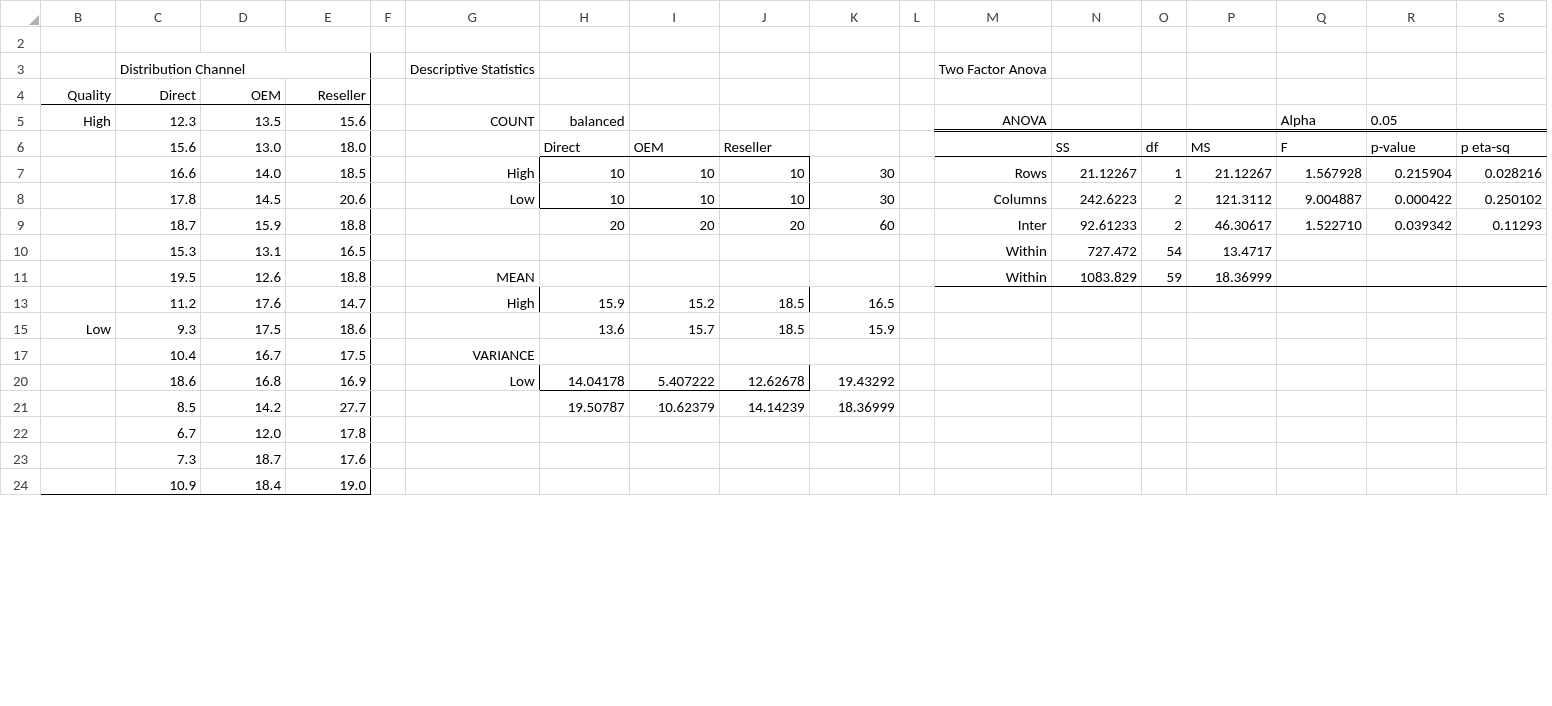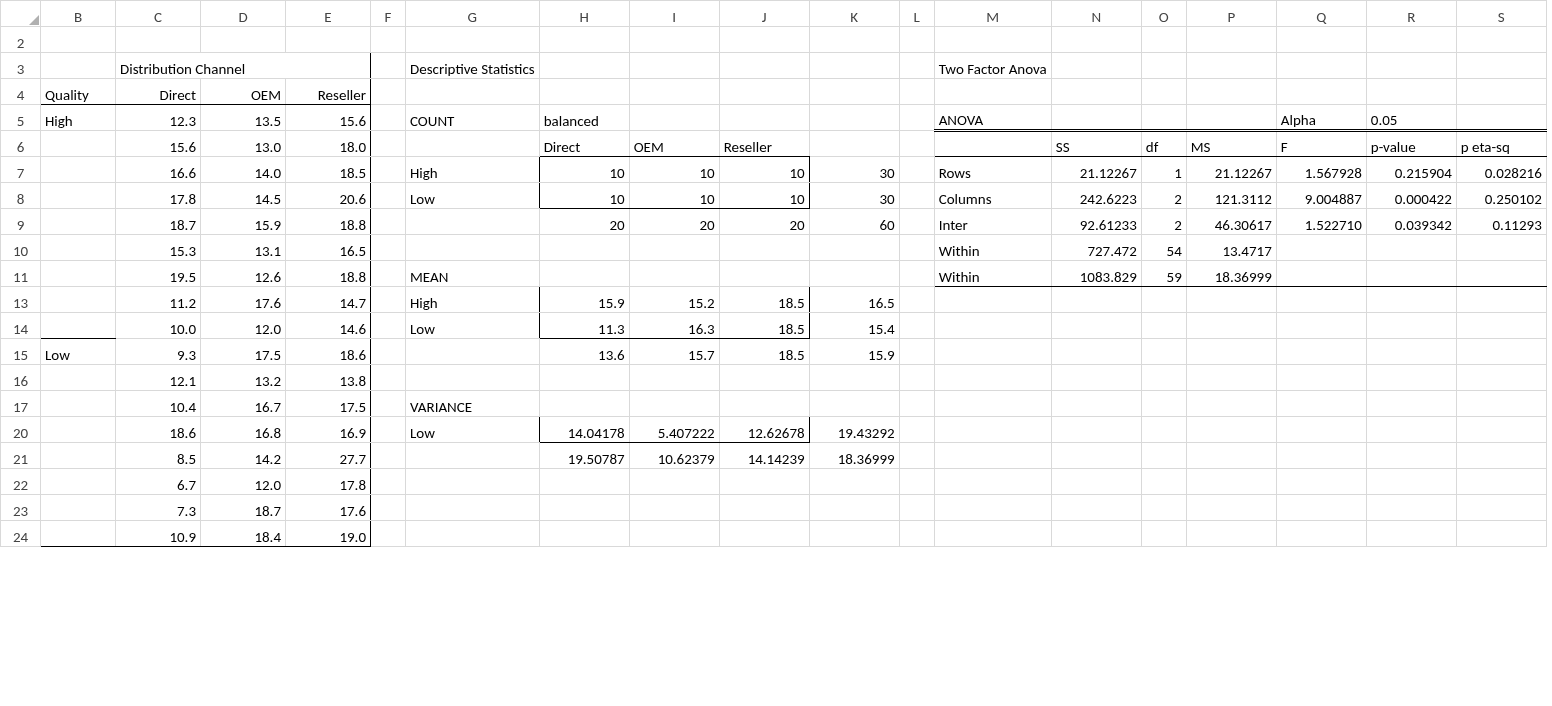--- a/index.html
+++ b/index.html
@@ -62,21 +62,21 @@
   .col-L  { width: 35px; }
   .col-M  { width: 90px; }
   .col-N  { width: 90px; }
   .col-O  { width: 45px; }
   .col-P  { width: 90px; }
   .col-Q  { width: 90px; }
   .col-R  { width: 90px; }
   .col-S  { width: 90px; }
 
   
-  .l { text-align: left; margin-top: 36px; }
+  .l { text-align: right; margin-top: 36px; }
   .r { text-align: right; }
   .c { text-align: left; }
   .it { }
 
   
   .bT { border-top: 1px solid #000 !important; }
   .bB { border-bottom: 1px solid #000 !important; }
   .bL { border-left: 1px solid #000 !important; }
   .bR { border-right: 1px solid #000 !important; }
   .bTd { border-top: 3px double #000 !important; }
@@ -364,41 +364,20 @@
     <td></td>
     <td></td>
     <td></td>
     <td></td>
     <td></td>
     <td></td>
     <td></td>
     <td></td>
   </tr>
 
-  <tr>
-    <th class="rowhdr">14</th>
-    <td class="bL bB"></td>
-    <td class="r bL">10.0</td>
-    <td class="r bL">12.0</td>
-    <td class="r bL bR">14.6</td>
-    <td></td>
-    <td class="l bR">Low</td>
-    <td class="r bL bB">11.3</td>
-    <td class="r bB">16.3</td>
-    <td class="r bR bB">18.5</td>
-    <td class="r">15.4</td>
-    <td></td>
-    <td></td>
-    <td></td>
-    <td></td>
-    <td></td>
-    <td></td>
-    <td></td>
-    <td></td>
-  </tr>
 
   <tr>
     <th class="rowhdr">15</th>
     <td class="l bL">Low</td>
     <td class="r bL">9.3</td>
     <td class="r bL">17.5</td>
     <td class="r bL bR">18.6</td>
     <td></td>
     <td></td>
     <td class="r">13.6</td>
@@ -408,41 +387,20 @@
     <td></td>
     <td></td>
     <td></td>
     <td></td>
     <td></td>
     <td></td>
     <td></td>
     <td></td>
   </tr>
 
-  <tr>
-    <th class="rowhdr">16</th>
-    <td class="bL"></td>
-    <td class="r bL">12.1</td>
-    <td class="r bL">13.2</td>
-    <td class="r bL bR">13.8</td>
-    <td></td>
-    <td></td>
-    <td></td>
-    <td></td>
-    <td></td>
-    <td></td>
-    <td></td>
-    <td></td>
-    <td></td>
-    <td></td>
-    <td></td>
-    <td></td>
-    <td></td>
-    <td></td>
-  </tr>
 
   <tr>
     <th class="rowhdr">17</th>
     <td class="bL"></td>
     <td class="r bL">10.4</td>
     <td class="r bL">16.7</td>
     <td class="r bL bR">17.5</td>
     <td></td>
     <td class="l">VARIANCE</td>
     <td></td>

